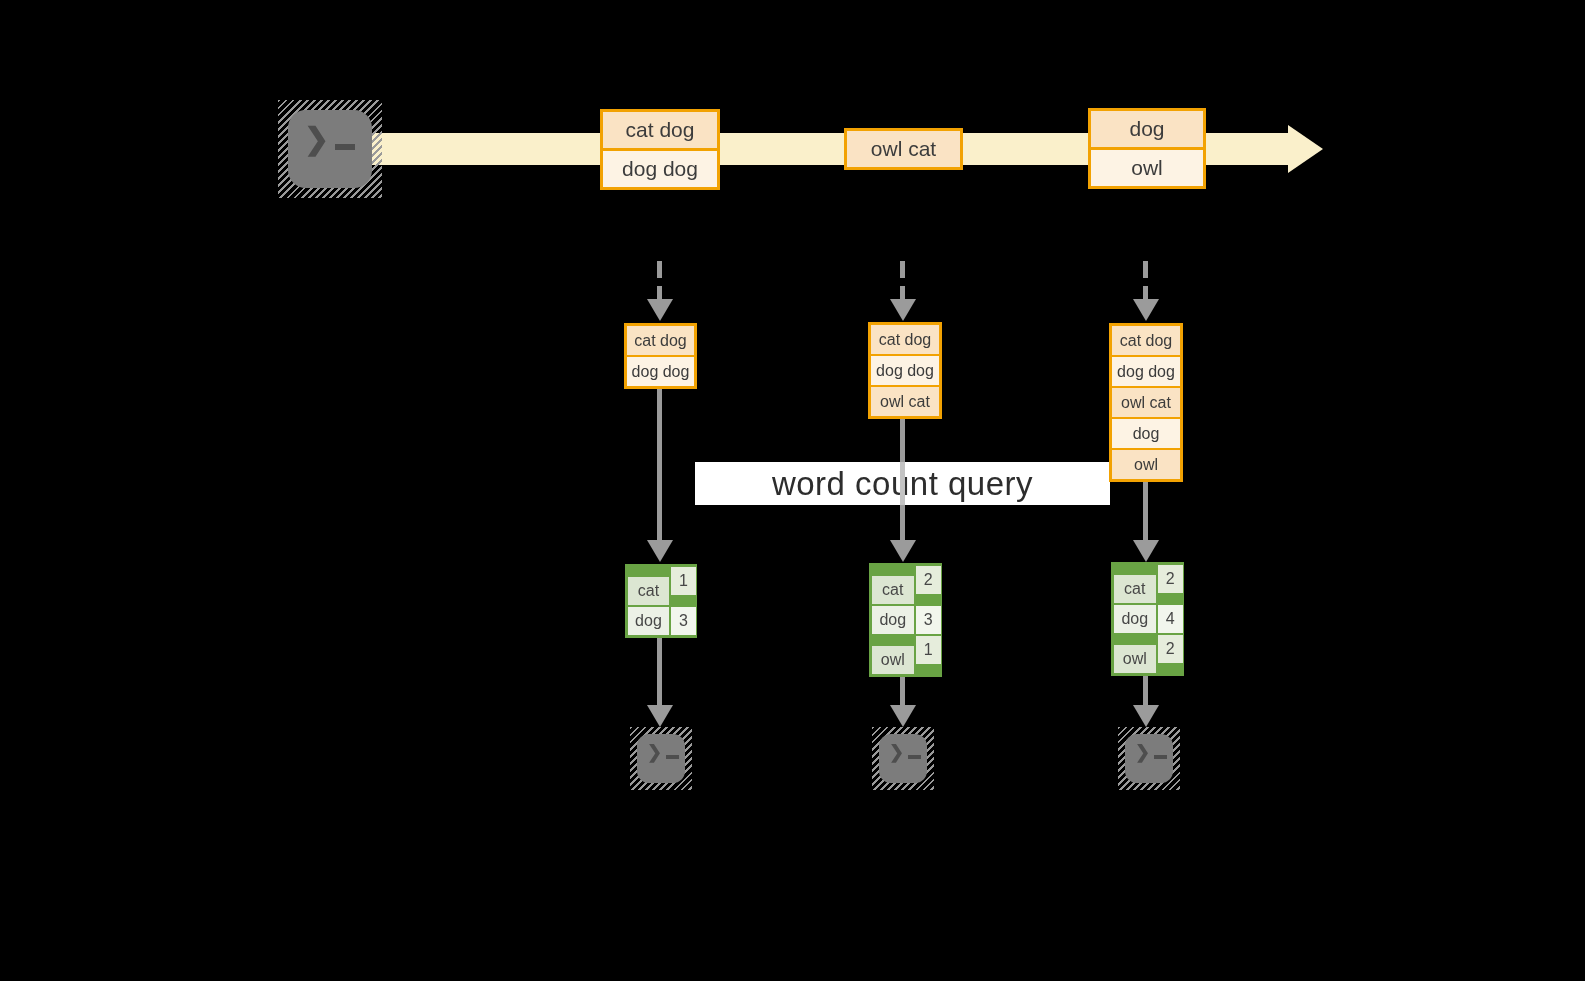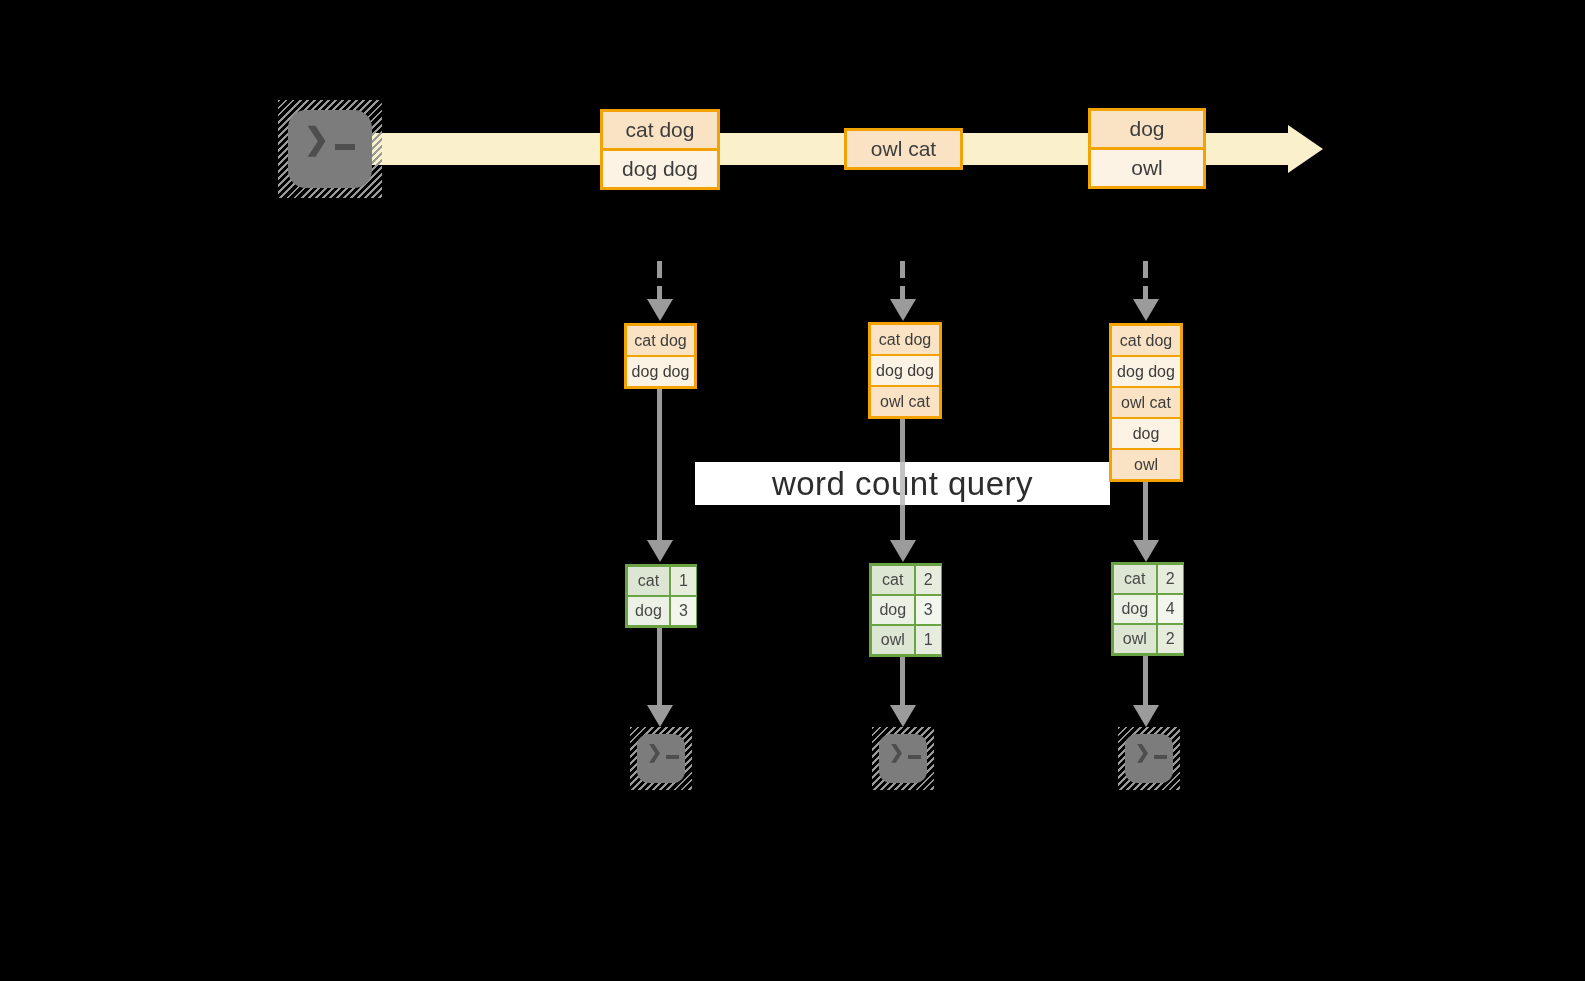--- a/index.html
+++ b/index.html
@@ -26,21 +26,21 @@
   .tri-down{position:absolute;width:0;height:0;z-index:1;
     border-left:13px solid transparent;border-right:13px solid transparent;border-top:22px solid var(--arrow-gray);}
   .xline{position:absolute;width:5px;background:#c3c3c3;z-index:3;}
   
   .qband{position:absolute;left:695px;top:462px;width:415px;height:43px;background:#ffffff;z-index:2;
     display:flex;align-items:center;justify-content:center;font-size:33px;color:#2d2d2d;letter-spacing:0.5px;}
   
   .gtable{position:absolute;border:3px solid var(--green-border);background:var(--green-border);
     display:grid;grid-template-columns:62% 38%;gap:2px;box-sizing:border-box;z-index:4;}
   .gtable .cell{display:flex;align-items:center;justify-content:center;font-size:16px;color:#474747;height:28px;}
-  .cell.w0{background:var(--sage-dark);} .cell.n0{background:var(--sage-mid);}
+  .cell.w0{background:var(--sage-dark);margin-top:10px;} .cell.n0{background:var(--sage-mid);}
   .cell.w1{background:var(--sage-light);} .cell.n1{background:var(--sage-lighter);}
   
   .term{position:absolute;z-index:4;
     background:repeating-linear-gradient(135deg, #9a9a9a 0 2px, rgba(0,0,0,0) 2px 5px);}
   .term .inner{position:absolute;background:var(--terminal-gray);display:flex;align-items:flex-start;justify-content:flex-start;}
   .term-big{left:278px;top:100px;width:104px;height:98px;}
   .term-big .inner{inset:10px;border-radius:18px;padding:14px 0 0 16px;}
   .term-small .inner{inset:7px;border-radius:12px;padding:9px 0 0 10px;}
   .term-small{width:62px;height:63px;}
   .chev{color:var(--glyph-dark);font-weight:bold;}

